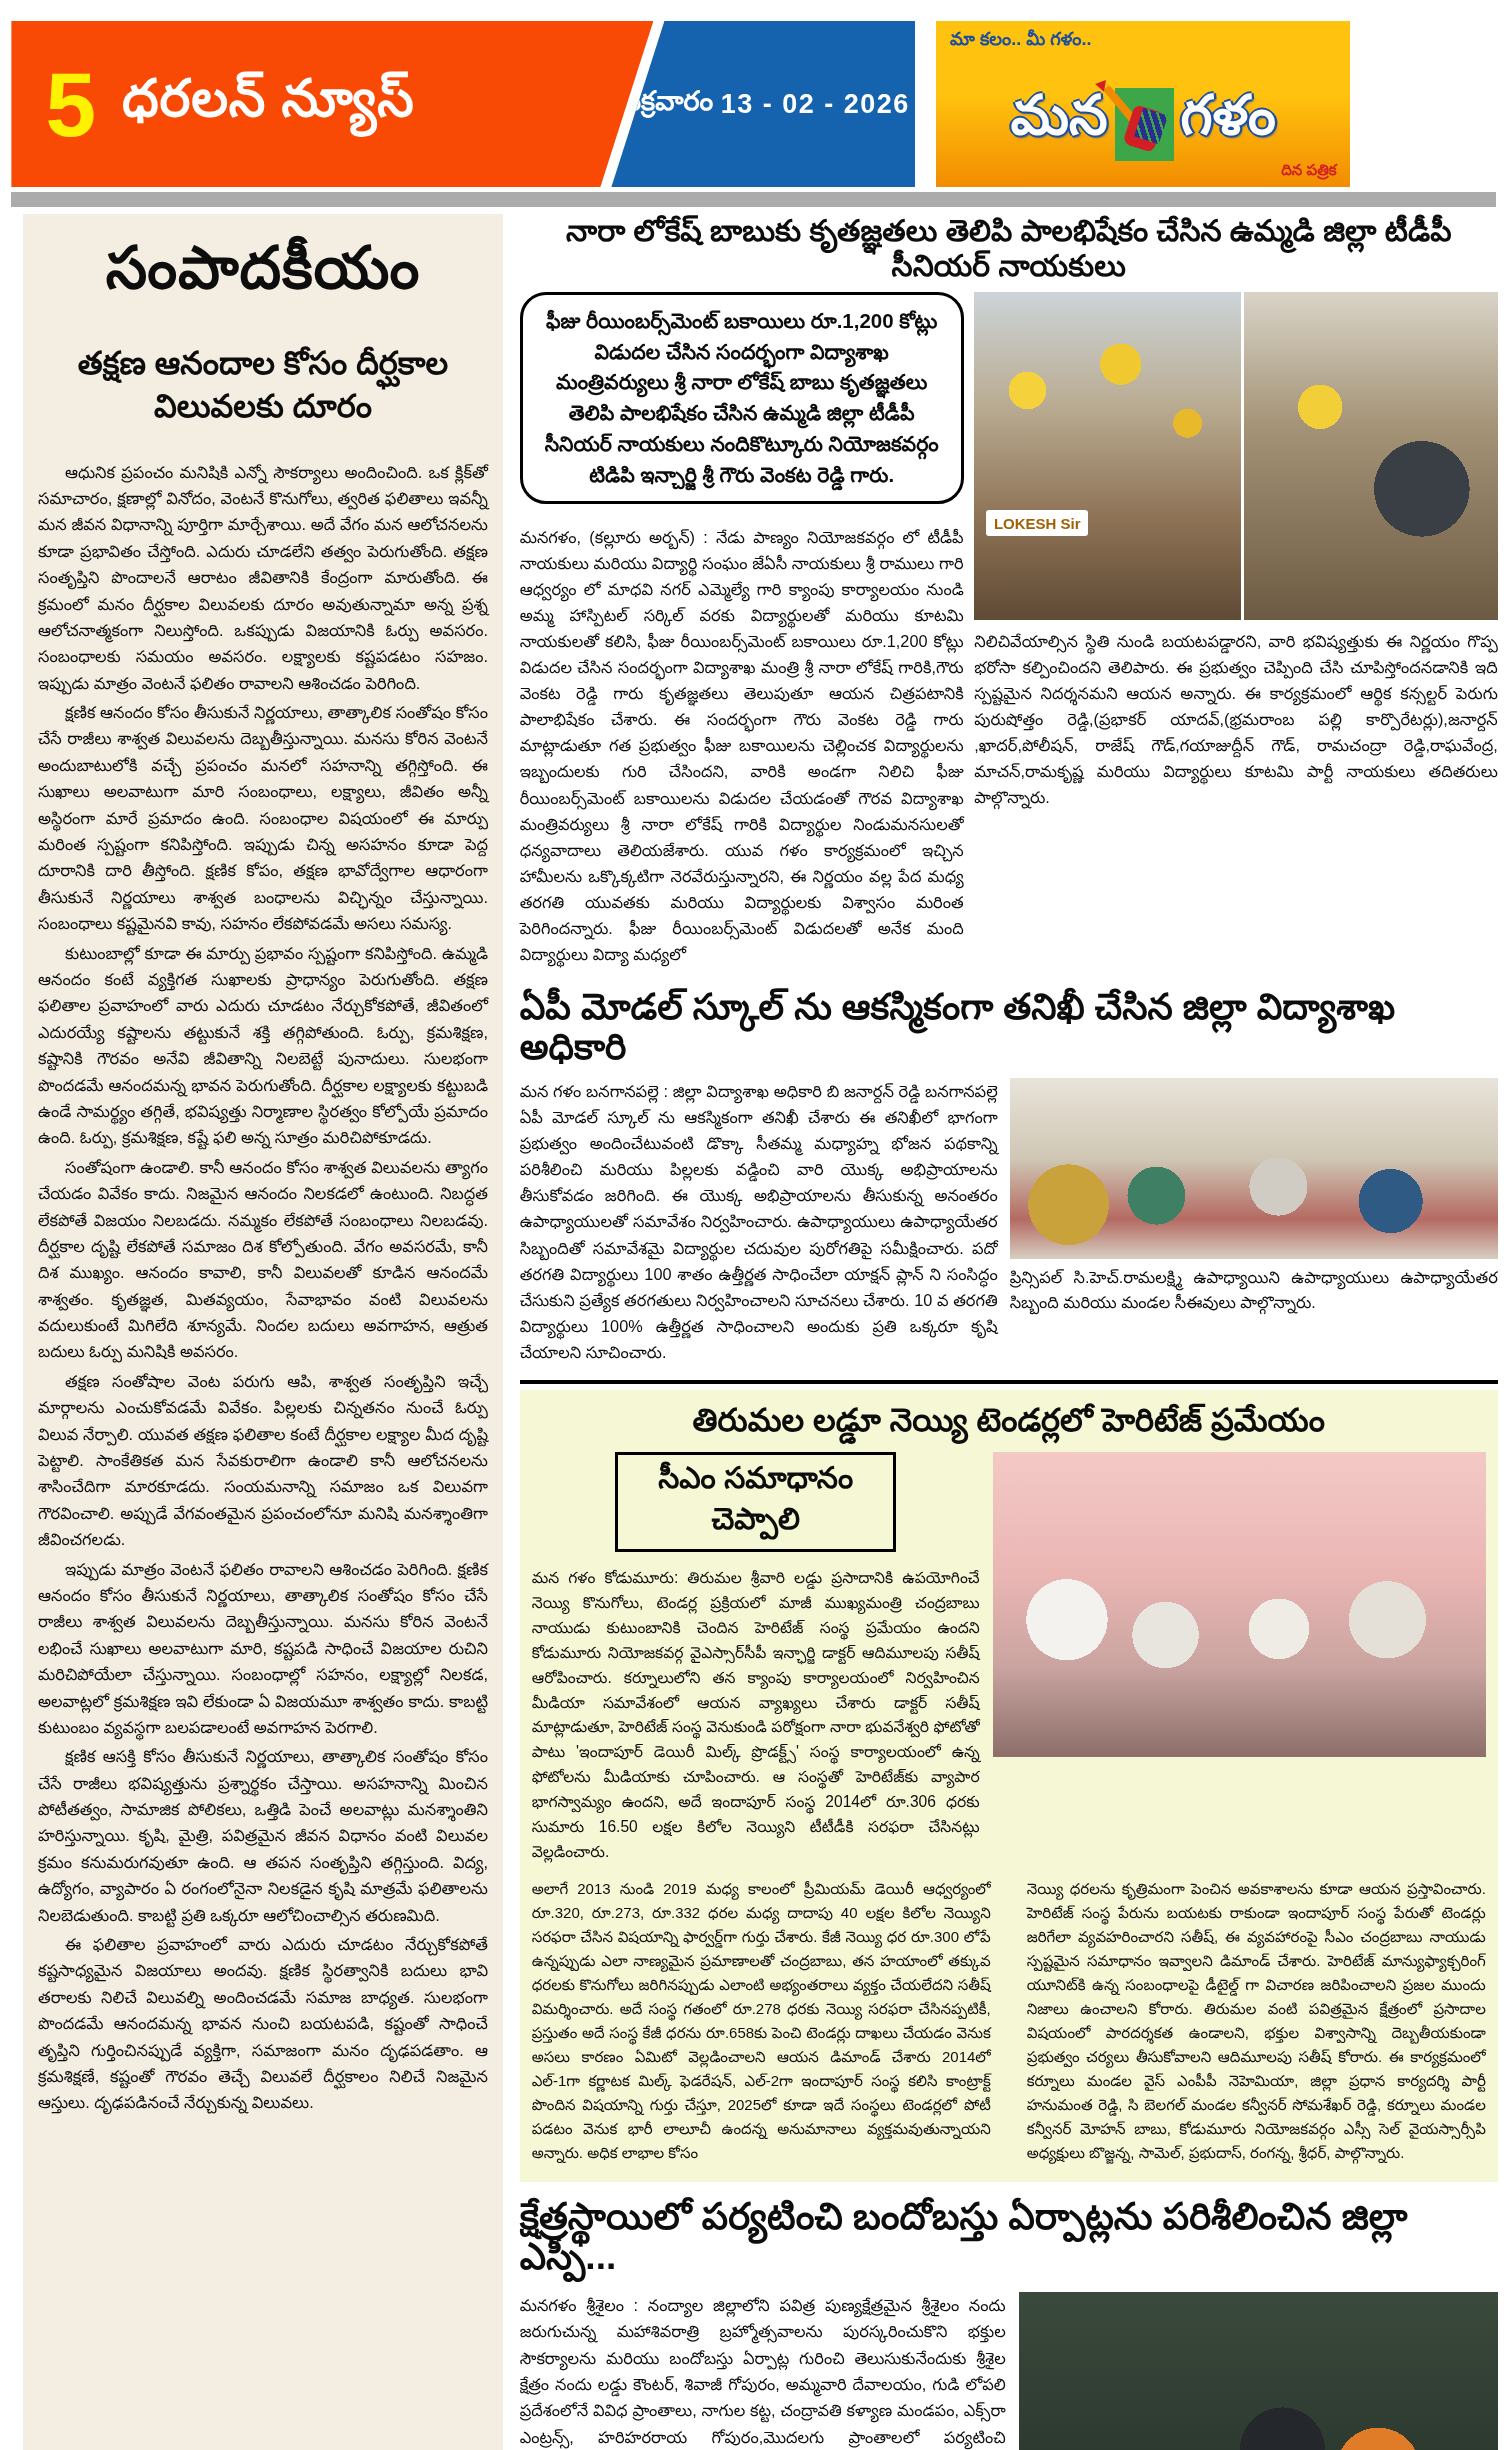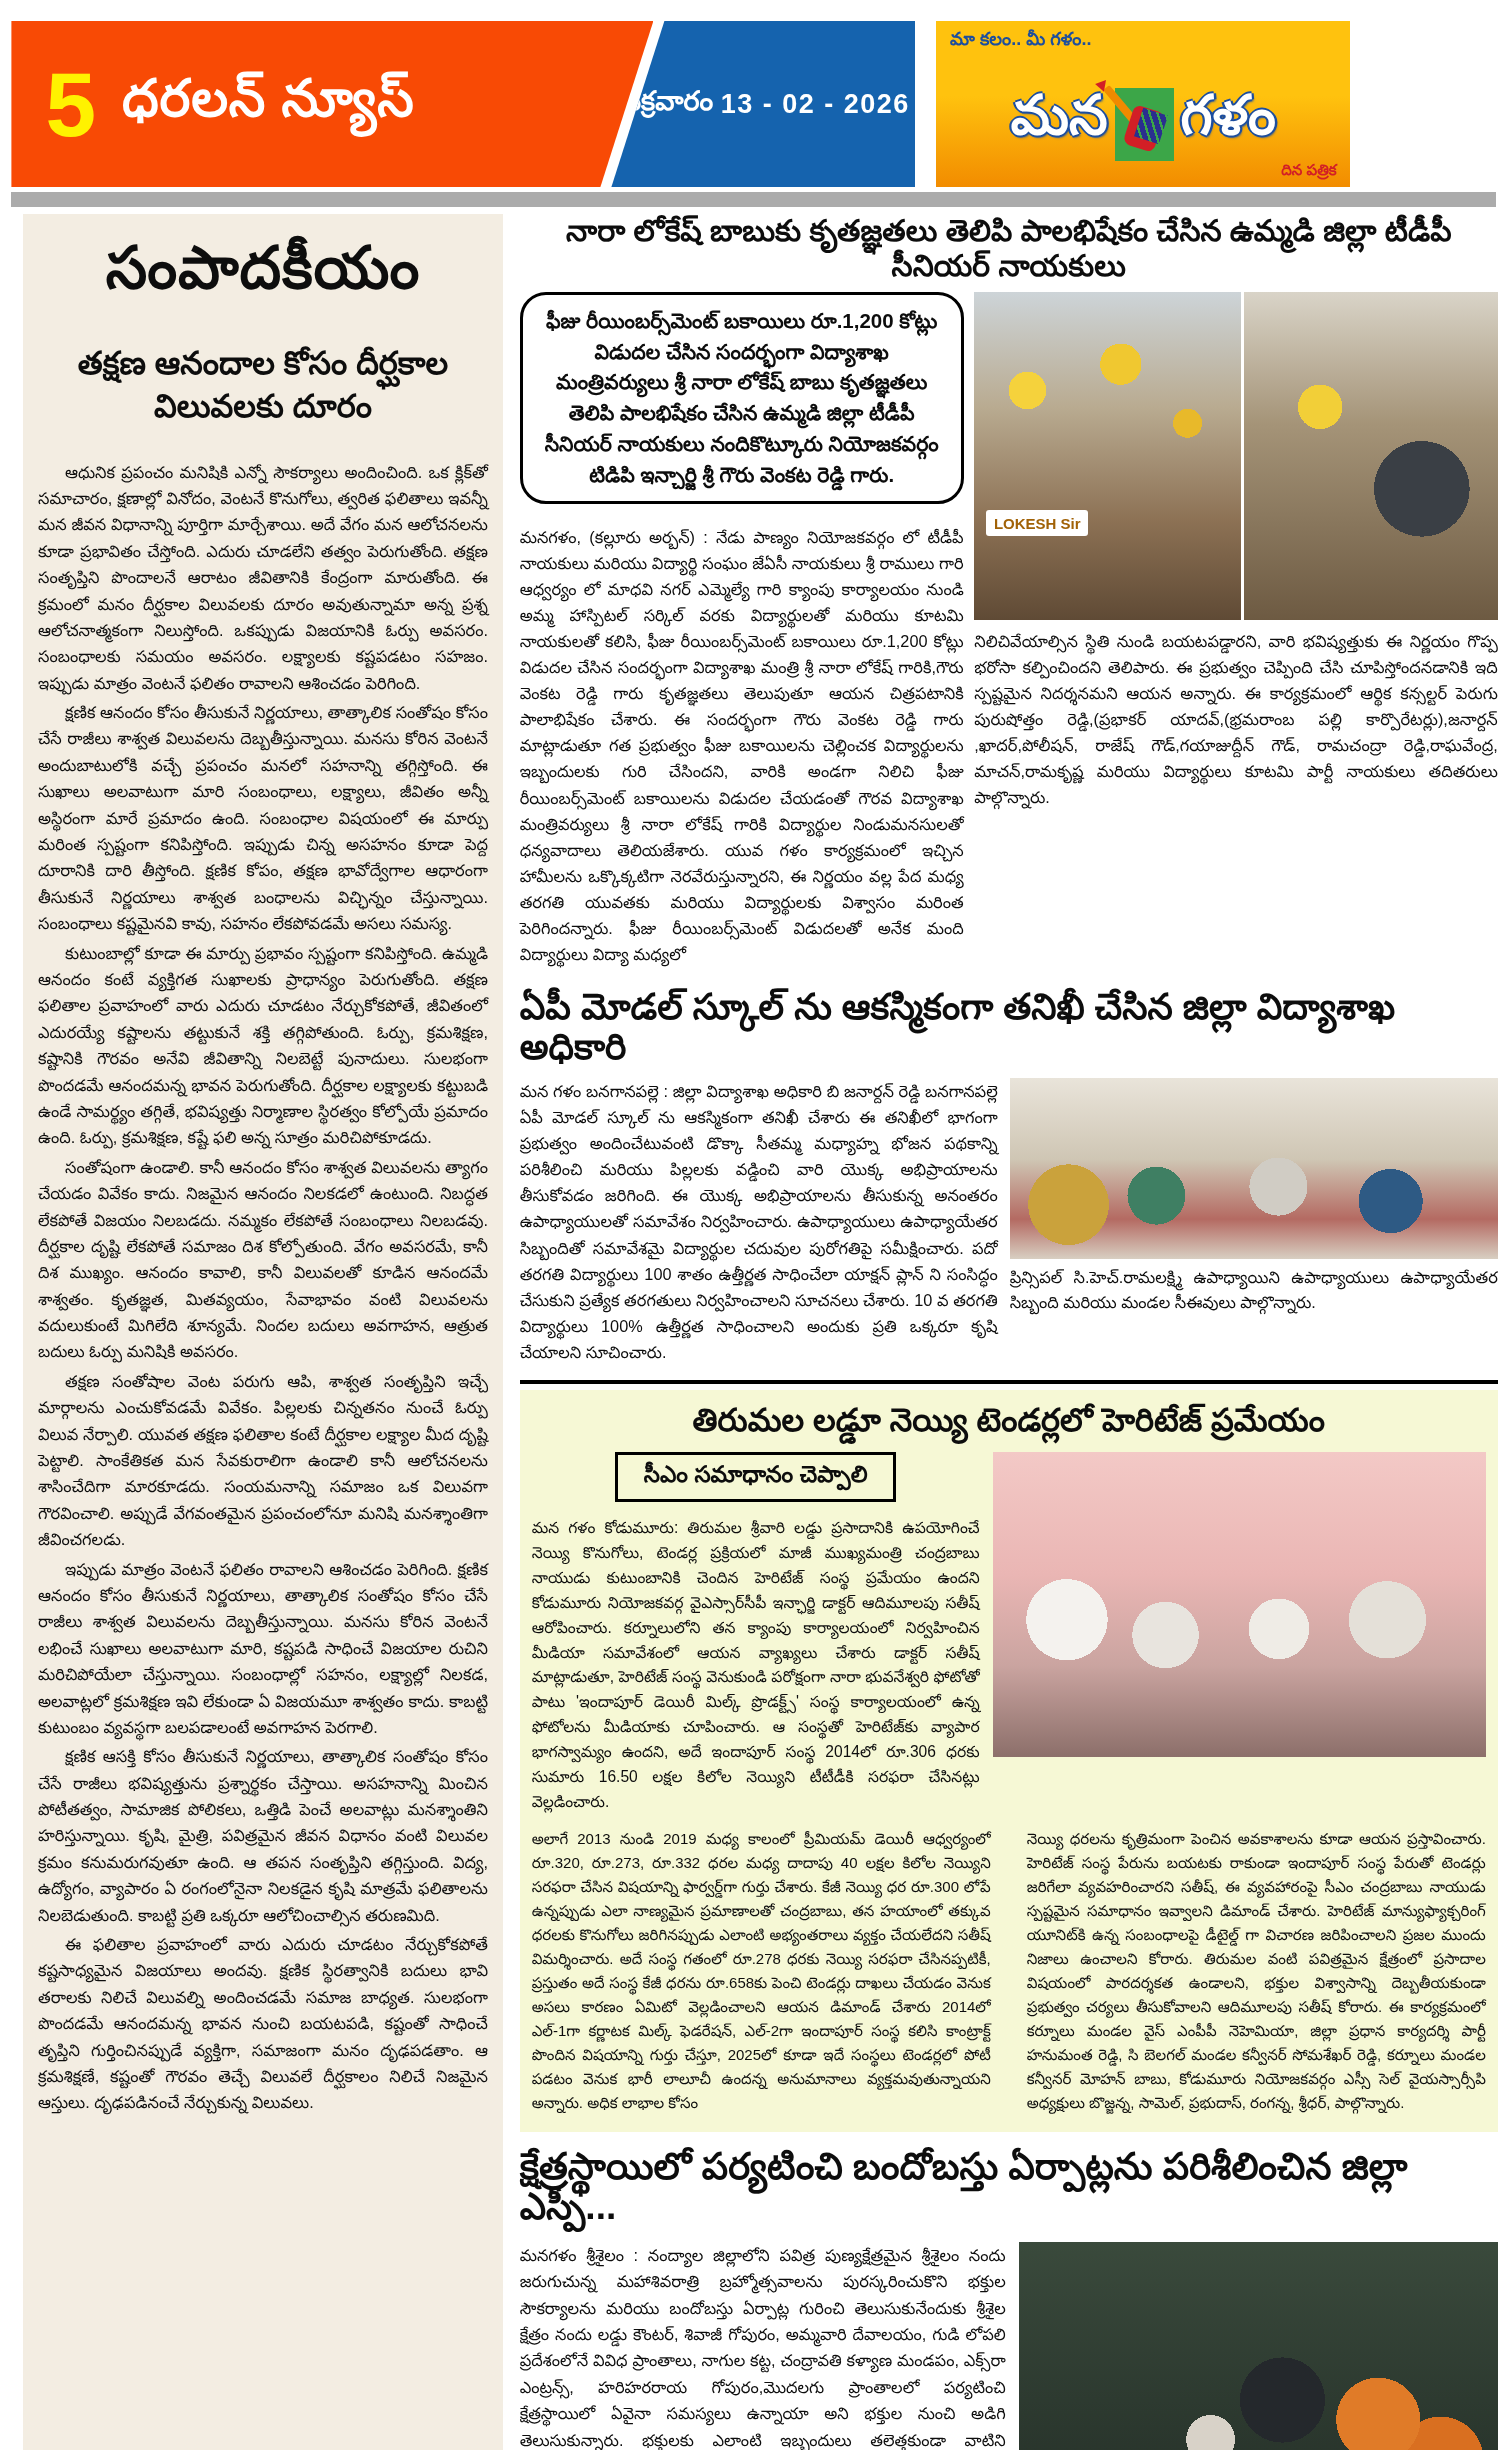--- a/index.html
+++ b/index.html
@@ -90,21 +90,21 @@
       radial-gradient(circle at 78% 68%,#2e5a84 0 8%,transparent 8%),
       linear-gradient(#e9e4da 0%,#cfc6b4 45%,#b46a62 78%,#d8cfc2 100%); }
   .a2-caption { margin-top:6px; font-size:16.3px; line-height:1.55; text-align:justify; }
   
   .rule { height:3.8px; background:#000; margin:15px 0 0 0; }
   .a3 { background:#f6f8d5; margin-top:6px; padding:13.7px 12px 16.7px 12px; }
   .a3-headline { font-size:32px; font-weight:bold; text-align:center; line-height:1.1; }
   .a3-top { display:flex; gap:13.7px; margin-top:13.7px; }
   .a3-leftcol { width:448px; flex:0 0 auto; }
   .a3-subhead { border:3px solid #000; background:#f6f8d5; width:281px; margin:0 auto;
-    font-size:23px; font-weight:bold; text-align:center; padding:6px 4.6px; }
+    font-size:30px; font-weight:bold; text-align:center; padding:6px 4.6px; }
   .a3-lead { margin-top:13.7px; font-size:15.6px; line-height:1.6; text-align:justify; }
   .photo3 { flex:1 1 auto; height:305px; background:
       radial-gradient(circle at 15% 55%,#f4f2ee 0 9%,transparent 9%),
       radial-gradient(circle at 35% 60%,#e8e4de 0 9%,transparent 9%),
       radial-gradient(circle at 58% 58%,#efece6 0 9%,transparent 9%),
       radial-gradient(circle at 80% 55%,#e4e0d8 0 9%,transparent 9%),
       linear-gradient(#f3c9c6 0%,#eab6b4 40%,#caa4a0 70%,#8c6f6a 100%); }
   .a3-cols { display:flex; gap:36px; margin-top:12px; }
   .a3-col { flex:1; font-size:15px; line-height:1.6; text-align:justify; }
   

